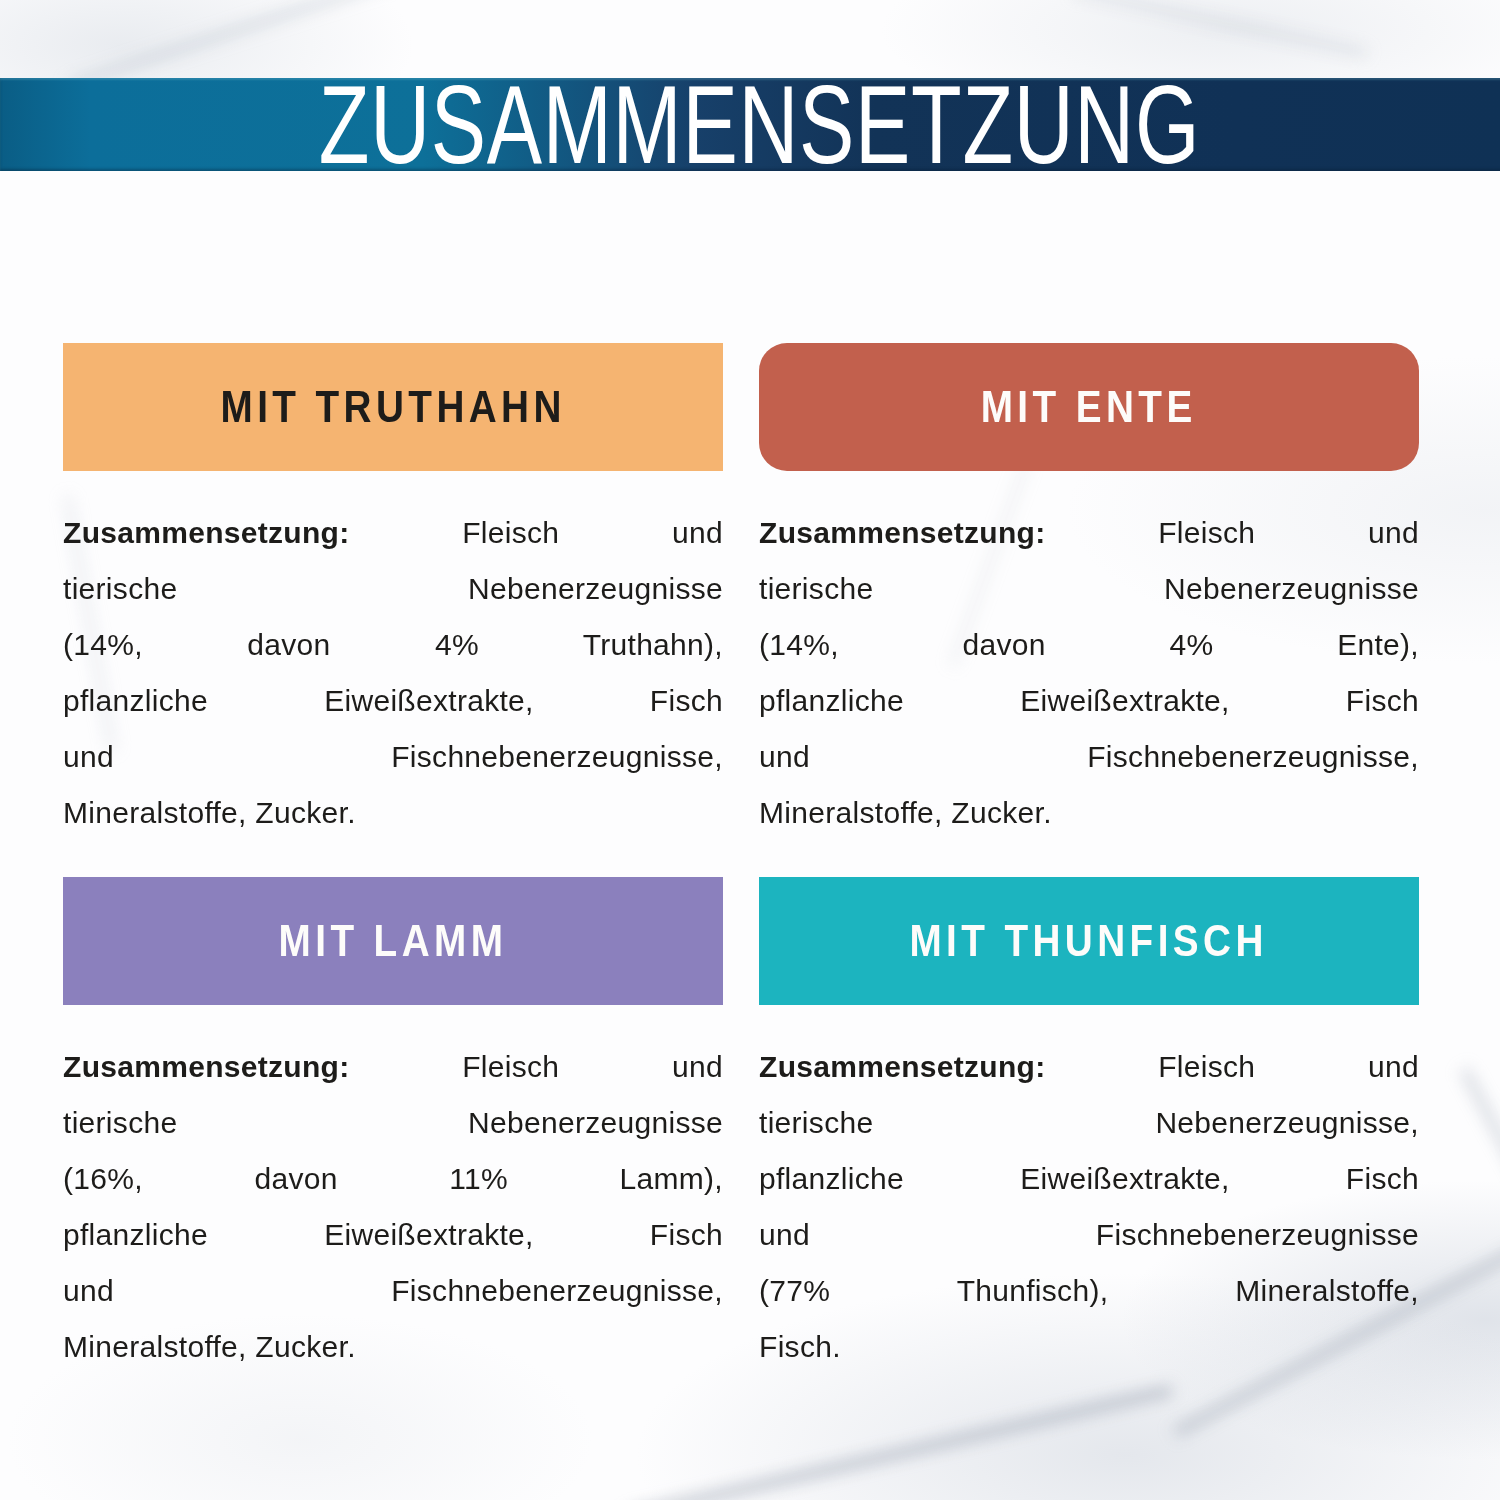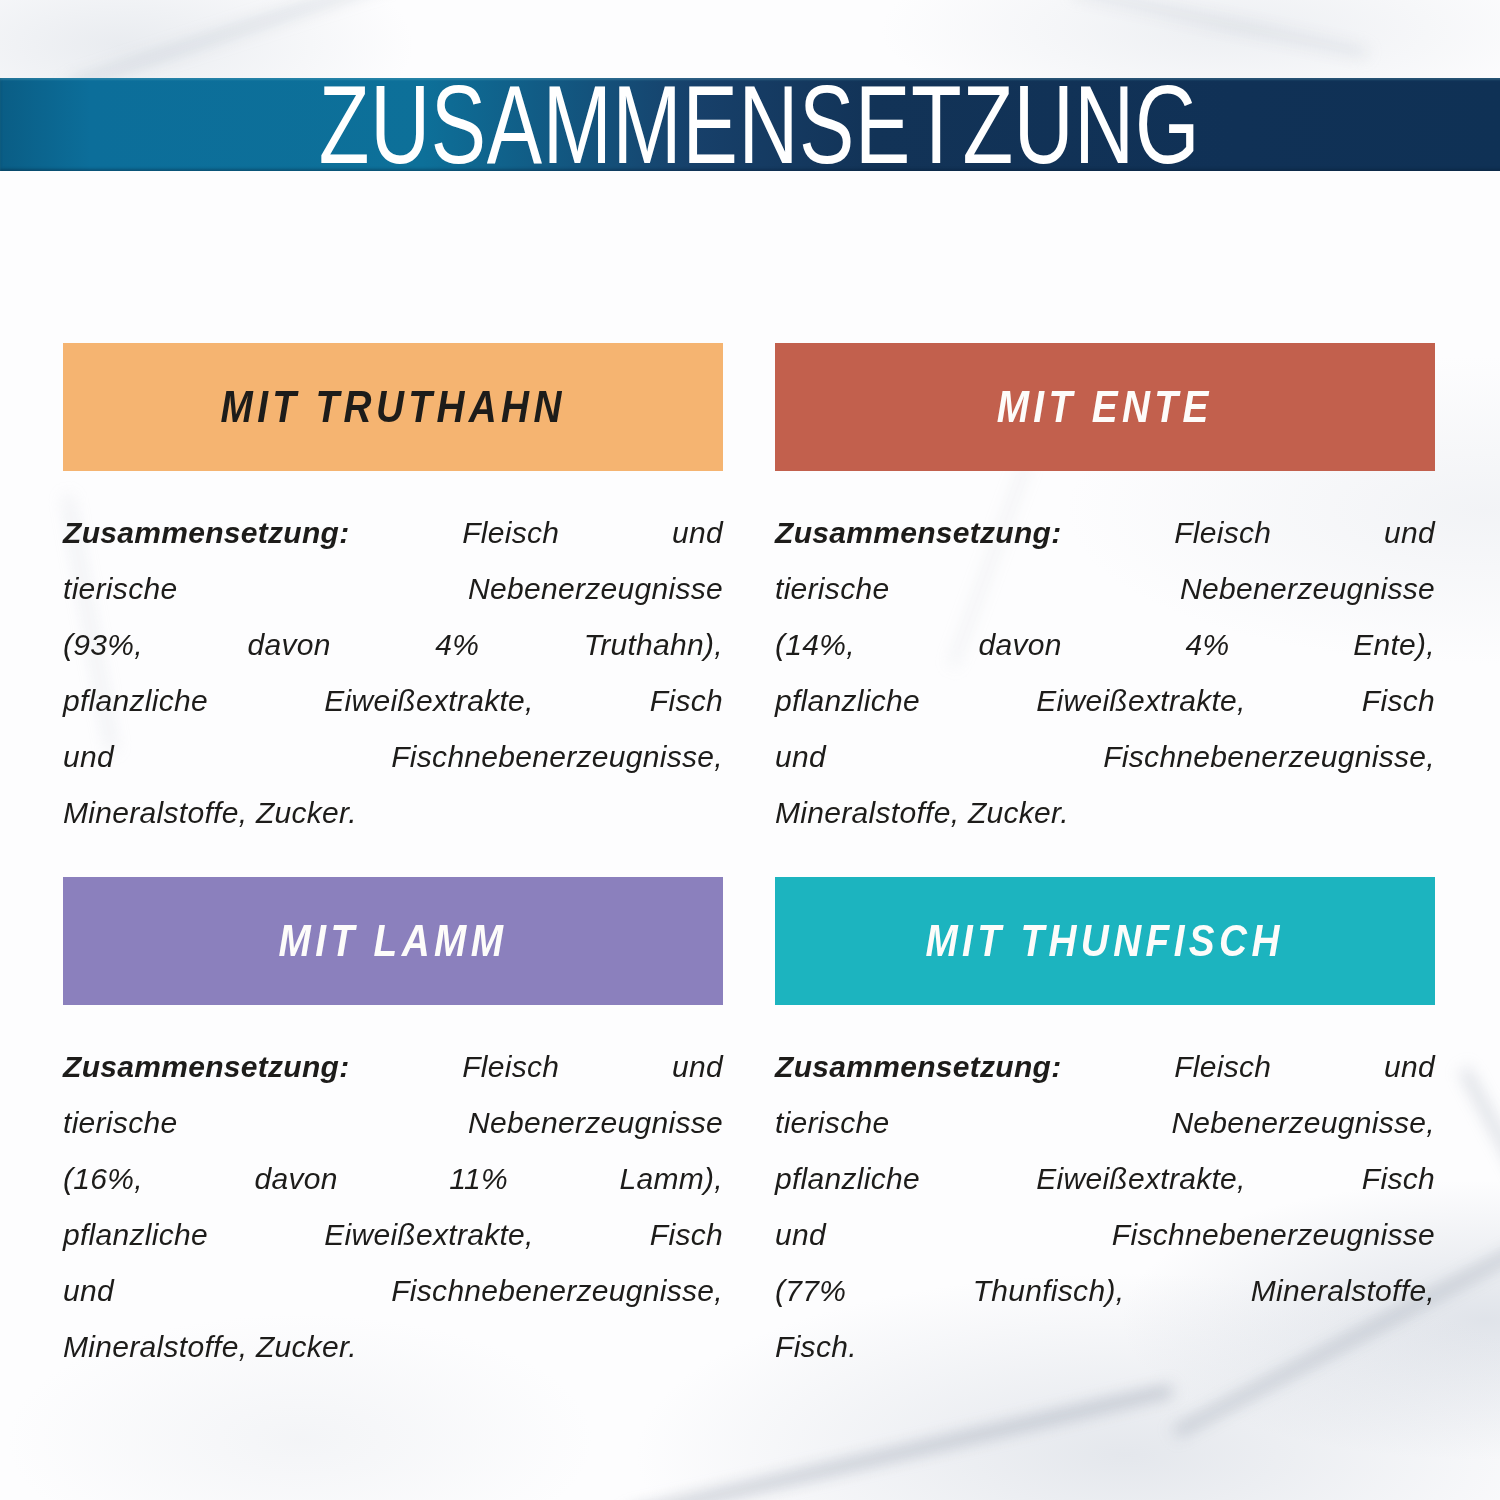--- a/index.html
+++ b/index.html
@@ -53,22 +53,21 @@
     transform: scaleX(0.74);
     transform-origin: 50% 50%;
   }
 
   .grid {
     position: absolute;
     left: 63px; top: 343px;
     width: 1374px;
     display: grid;
     grid-template-columns: 660px 660px;
-    column-gap: 52px;
-    font-style: italic;
+    column-gap: 36px;
   }
   .panel { margin-bottom: 36px; }
   .panel-header {
     height: 128px;
     display: flex; align-items: center; justify-content: center;
   }
   .panel-header .hdr-label {
     display: inline-block;
     font-size: 44px;
     font-weight: 700;
@@ -116,29 +115,29 @@
 
   <div class="grid">
 
     <section class="panel">
       <header class="panel-header" style="background: rgb(245, 180, 113); color: rgb(29, 28, 26);">
         <span class="hdr-label">MIT TRUTHAHN</span>
       </header>
       <div class="panel-body">
         <div class="line"><b>Zusammensetzung:</b><span> Fleisch und</span></div>
         <div class="line">tierische Nebenerzeugnisse</div>
-        <div class="line">(93%, davon 4% Truthahn),</div>
+        <div class="line">(14%, davon 4% Truthahn),</div>
         <div class="line">pflanzliche Eiweißextrakte, Fisch</div>
         <div class="line">und Fischnebenerzeugnisse,</div>
         <div class="line last">Mineralstoffe, Zucker.</div>
       </div>
     </section>
 
     <section class="panel">
-      <header class="panel-header" style="background: rgb(194, 96, 77); color: rgb(253, 252, 250);">
+      <header class="panel-header" style="background: rgb(194, 96, 77); color: rgb(253, 252, 250); border-radius: 28px;">
         <span class="hdr-label">MIT ENTE</span>
       </header>
       <div class="panel-body">
         <div class="line"><b>Zusammensetzung:</b><span> Fleisch und</span></div>
         <div class="line">tierische Nebenerzeugnisse</div>
         <div class="line">(14%, davon 4% Ente),</div>
         <div class="line">pflanzliche Eiweißextrakte, Fisch</div>
         <div class="line">und Fischnebenerzeugnisse,</div>
         <div class="line last">Mineralstoffe, Zucker.</div>
       </div>

